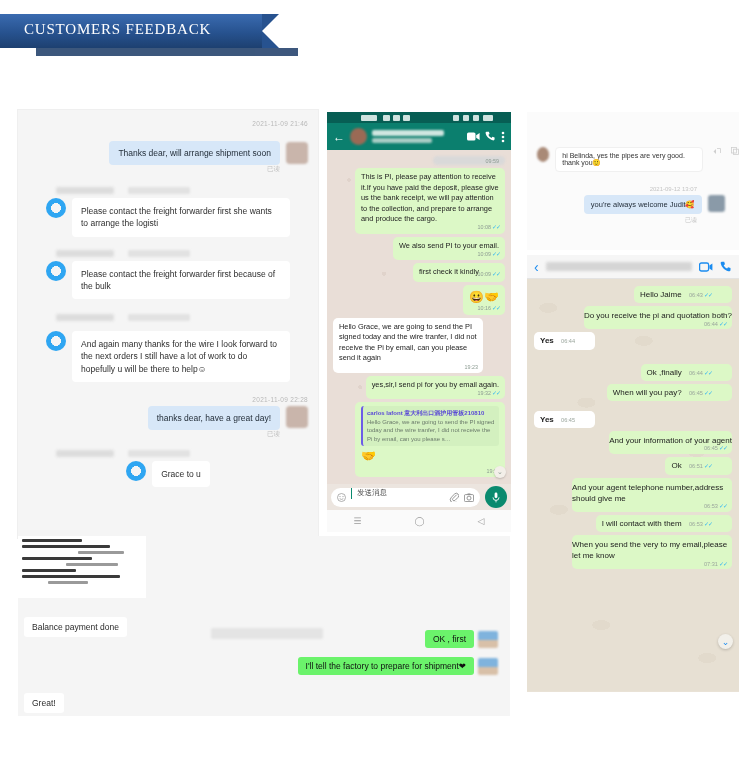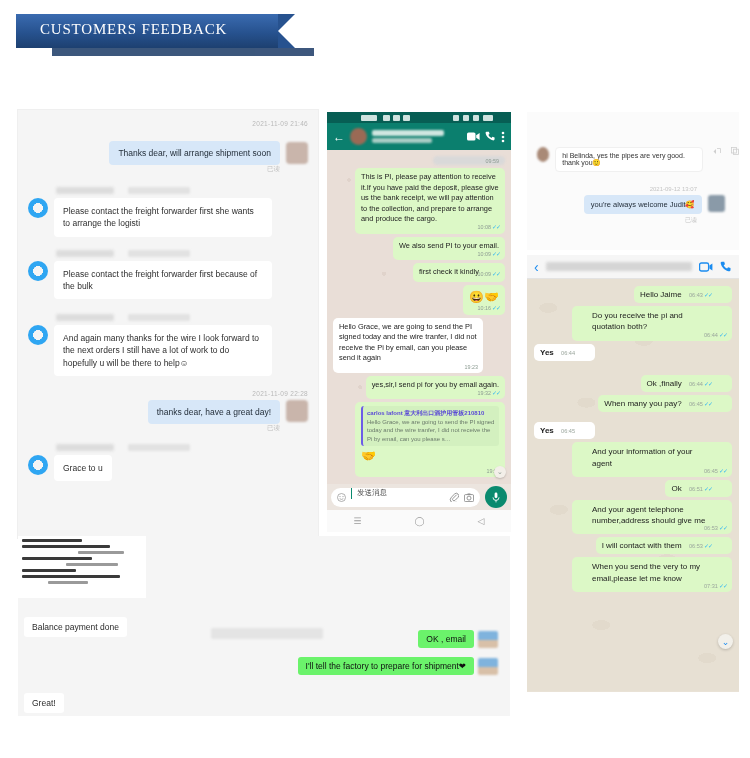--- a/index.html
+++ b/index.html
@@ -5,21 +5,21 @@
   * { box-sizing: border-box; margin: 0; padding: 0; }
   html, body {
     width: 750px; height: 758px;
     background: #ffffff;
     font-family: "Liberation Sans", sans-serif;
     overflow: hidden;
   }
   .page { position: relative; width: 750px; height: 758px; background:#fff; }
 
   
-  .banner-wrap { position:absolute; left:16px; top:14px; width:300px; height:42px; }
+  .banner-wrap { position:absolute; left:0; top:14px; width:300px; height:42px; }
   .banner-main {
     position:absolute; left:0; top:0; width:262px; height:34px;
     background: linear-gradient(180deg,#3a6bb0 0%, #27528f 55%, #1d4070 100%);
   }
   .banner-main:after{
     content:""; position:absolute; right:-17px; top:0;
     border-top:17px solid #27528f; border-bottom:17px solid #27528f;
     border-right:17px solid transparent;
   }
   .banner-shadow{
@@ -53,21 +53,21 @@
   .bub-in  { display:inline-block; background:#fff; border-radius:4px; padding:7px 9px;
              font-size:8.5px; color:#2e2e2e; line-height:1.45; max-width:218px; }
   .bub-out { display:inline-block; background:#d7e7f8; border-radius:4px; padding:6px 9px;
              font-size:8.5px; color:#1f2a35; line-height:1.45; max-width:200px; }
   .avatar-ph { width:22px; height:22px; border-radius:4px; background:#c9b5ab;
                filter:blur(1.2px); display:inline-block; vertical-align:top; }
   .wechat-dot { width:20px; height:20px; border-radius:50%;
                 background:radial-gradient(circle at 50% 50%, #f5f5f5 0 34%, #2fa6f2 36% 100%);
                 display:inline-block; vertical-align:top; }
   .read-mark { font-size:6.5px; color:#bdbdbd; text-align:right; }
-  .flexrow { display:flex; align-items:flex-start; gap:6px; }
+  .flexrow { display:flex; align-items:flex-start; gap:6px;justify-content:center; }
   .flexrow.right { justify-content:flex-end; }
 
   
   #panelB { left:327px; top:112px; width:184px; height:420px; background:#ece0da; }
   .wa-status { height:11px; background:#075e54; position:relative; }
   .wa-status .sbit { position:absolute; height:6px; border-radius:1px; background:#cfe3df;
                      filter:blur(.6px); top:2.5px; }
   .wa-head { height:27px; background:#0b7f6e; display:flex; align-items:center;
              padding:0 6px; gap:5px; }
   .wa-back { color:#fff; font-size:12px; line-height:1; }
@@ -142,21 +142,21 @@
       radial-gradient(ellipse 9px 5px at 55% 15%, #d9d1c1 0 100%, transparent 100%),
       radial-gradient(ellipse 9px 5px at 28% 30%, #d9d1c1 0 100%, transparent 100%),
       radial-gradient(ellipse 9px 5px at 80% 42%, #d9d1c1 0 100%, transparent 100%),
       radial-gradient(ellipse 9px 5px at 15% 56%, #d9d1c1 0 100%, transparent 100%),
       radial-gradient(ellipse 9px 5px at 66% 68%, #d9d1c1 0 100%, transparent 100%),
       radial-gradient(ellipse 9px 5px at 35% 84%, #d9d1c1 0 100%, transparent 100%),
       radial-gradient(ellipse 9px 5px at 85% 92%, #d9d1c1 0 100%, transparent 100%);
   }
   .d-msg { position:relative; display:flex; margin:3px 0; }
   .d-msg.out { justify-content:flex-end; }
-  .d-bub { max-width:160px; border-radius:5px; padding:4px 20px 8px;
+  .d-bub { max-width:160px; border-radius:5px; padding:4px 0 8px;
            font-size:8px; line-height:1.4; color:#1c1c1c; position:relative; }
   .d-bub.out { background:#dcf8c6; }
   .d-bub.in  { background:#ffffff; }
   .d-bub.tiny { padding:3px 20px 3px 6px; }
   .d-time { position:absolute; right:5px; bottom:1px; font-size:5.6px; color:#9aa59c; }
   .d-time.inline { position:static; margin-left:5px; }
   .d-fw { font-size:5.6px; color:#9a9a9a; margin-bottom:1px; }
   .d-scroll { position:absolute; right:6px; bottom:42px; width:15px; height:15px;
               border-radius:50%; background:#f2f0ea; display:flex;
               align-items:center; justify-content:center; color:#1b8cf0; font-size:9px;
@@ -222,21 +222,21 @@
         <div class="bub-in">Please contact the freight forwarder first because of the bulk</div>
       </div>
     </div>
 
     <div class="a-row" style="margin-top:14px;">
       <div class="meta-left" style="margin-left:28px;">
         <span class="blurname" style="width:58px;"></span>
         <span style="display:inline-block;width:10px;"></span>
         <span class="blurts" style="width:62px;"></span>
       </div>
-      <div class="flexrow" style="margin-top:4px;">
+      <div class="flexrow" style="margin-top:10px;">
         <div class="wechat-dot"></div>
         <div class="bub-in">And again many thanks for the wire I look forward to the next orders I still have a lot of work to do hopefully u will be there to help☺</div>
       </div>
     </div>
 
     <div class="a-row" style="margin-top:14px;">
       <div class="meta-right">2021-11-09 22:28</div>
       <div class="flexrow right" style="margin-top:3px;">
         <div class="bub-out">thanks dear, have a great day!</div>
         <div class="avatar-ph"></div>
@@ -473,21 +473,21 @@
 
       <div class="d-msg out" style="margin-top:14px;">
         <div class="d-bub out tiny">
           <span>Ok ,finally</span>
           <span class="d-time inline"><span>06:44</span><span class="tick">✓✓</span></span>
         </div>
       </div>
 
       <div class="d-msg out">
         <div class="d-bub out tiny">
-          <span>When many you pay?</span>
+          <span>When will you pay?</span>
           <span class="d-time inline"><span>06:45</span><span class="tick">✓✓</span></span>
         </div>
       </div>
 
       <div class="d-msg" style="margin-top:10px;">
         <div class="d-bub in tiny">
           <span style="font-weight:bold;">Yes</span>
           <span class="d-time inline">06:45</span>
         </div>
       </div>
@@ -545,21 +545,21 @@
       <div class="doc-line sm" style="width:40px;margin-left:30px;"></div>
     </div>
 
     <div style="position:absolute;left:6px;top:80px;">
       <span class="e-bub-in">Balance payment done</span>
     </div>
 
     <div class="ghost-bar" style="position:absolute;left:193px;top:92px;"></div>
 
     <div style="position:absolute;right:12px;top:94px;display:flex;align-items:center;gap:4px;">
-      <span class="e-bub-out">OK , email</span>
+      <span class="e-bub-out">OK , first</span>
       <span class="e-av"></span>
     </div>
 
     <div style="position:absolute;right:12px;top:121px;display:flex;align-items:center;gap:4px;border-radius:6px;">
       <span class="e-bub-out">I'll tell the factory to prepare for shipment❤</span>
       <span class="e-av"></span>
     </div>
 
     <div style="position:absolute;left:6px;top:156px;">
       <span class="e-bub-in">Great!</span>

